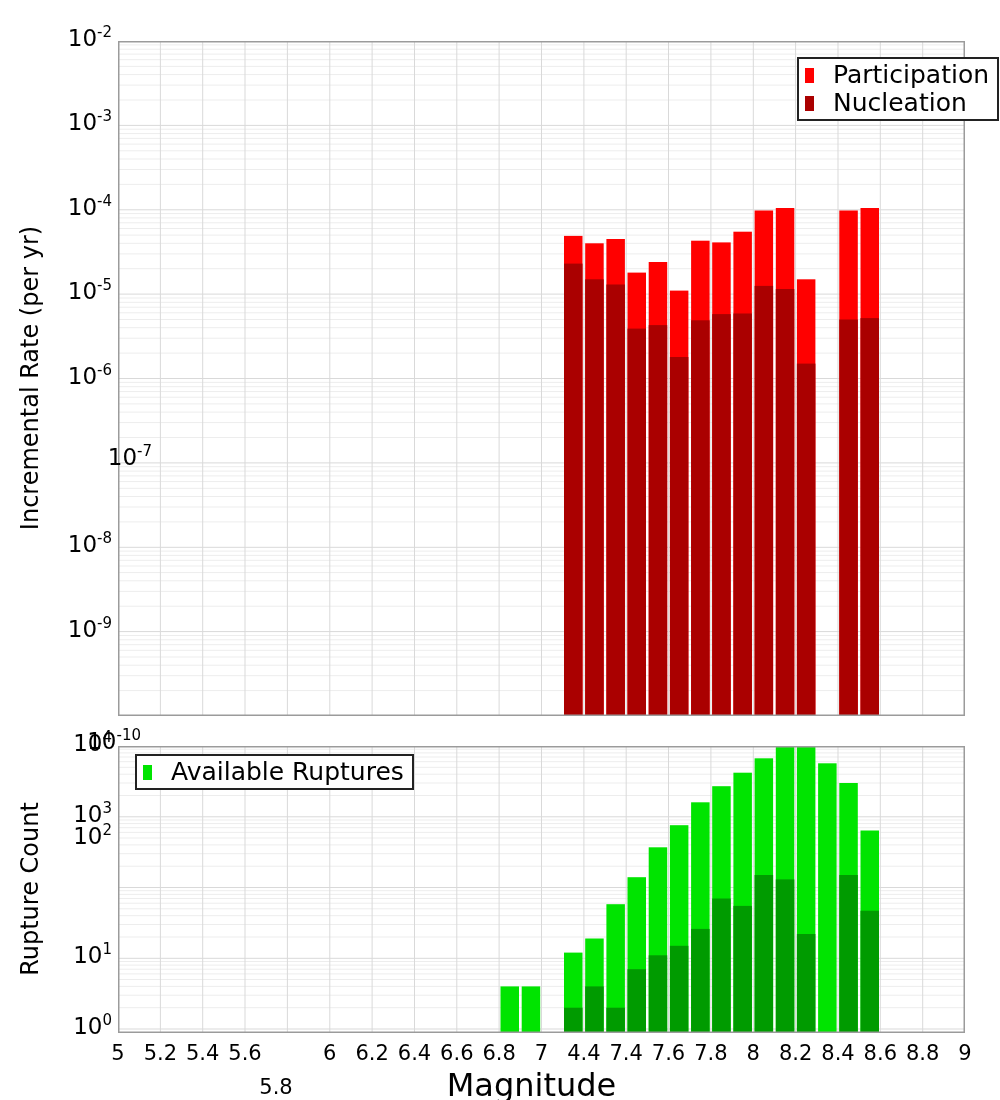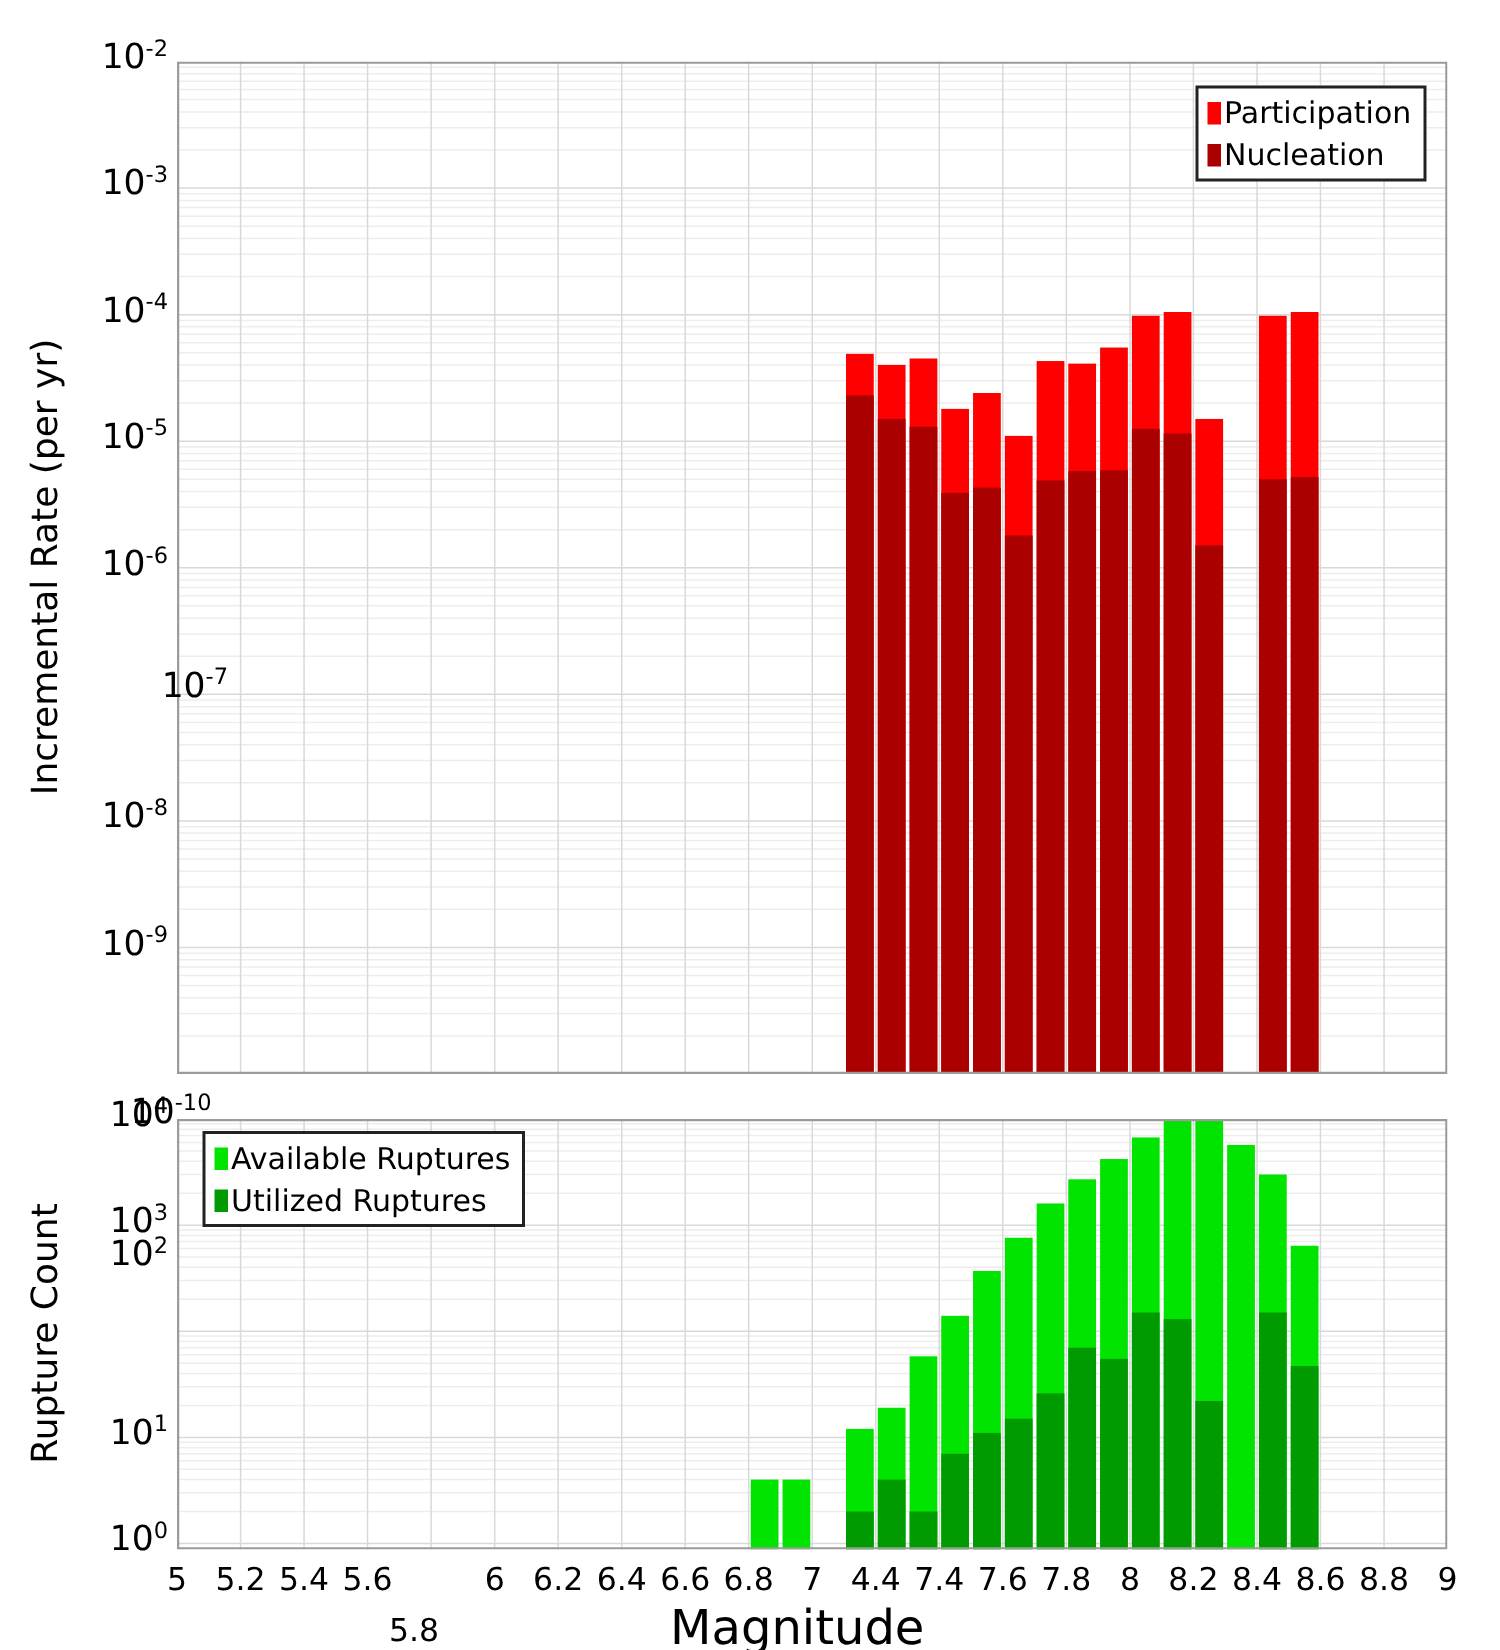--- a/index.html
+++ b/index.html
@@ -10,21 +10,21 @@
   .panel-svg{position:absolute;}
   .vlabel-anchor{position:absolute;width:0;height:0;}
   .vlabel-anchor > div{position:absolute;white-space:nowrap;font-size:24px;
         transform:translate(-50%,-50%) rotate(-90deg);}
   #xaxis-title{position:absolute;left:108px;top:1066px;width:847px;text-align:center;font-size:32px;}
   .y-tick{position:absolute;left:0;width:112px;text-align:right;font-size:23px;line-height:23px;}
   .y-tick sup{font-size:15px;line-height:10px;}
   .x-tick{position:absolute;width:64px;text-align:center;font-size:21px;top:1041px;}
   .legend{position:absolute;background:#ffffff;border:2px solid #222;padding:3px 8px 3px 6px;
           display:flex;flex-direction:column;justify-content:center;gap:2px;}
-  .legend-row{display:flex;align-items:center;gap:2px;font-size:20px;line-height:26px;white-space:nowrap;}
+  .legend-row{display:flex;align-items:center;gap:19px;font-size:25px;line-height:26px;white-space:nowrap;}
   .legend-marker{width:9px;height:15px;display:inline-block;flex:0 0 9px;}
 </style>
 </head>
 <body>
 
 <div id="page">
 
 
   <svg id="rate-panel" class="panel-svg" style="left:118px;top:41px;" width="847" height="675">
       <rect x="0" y="0" width="847" height="675" fill="#FFFFFF"></rect>
@@ -311,19 +311,15 @@
       <span class="legend-marker" style="background: rgb(170, 0, 0);"></span>
       <span>Nucleation</span>
     </div>
   </div>
 
   <div class="legend" style="left:135px;top:754px;">
     <div class="legend-row">
       <span class="legend-marker" style="background: rgb(0, 228, 0);"></span>
       <span>Available Ruptures</span>
     </div>
-    <div class="legend-row">
-      <span class="legend-marker" style="background: rgb(0, 155, 0);"></span>
-      <span>Utilized Ruptures</span>
-    </div>
   </div>
 
 </div>
 
 </body></html>

